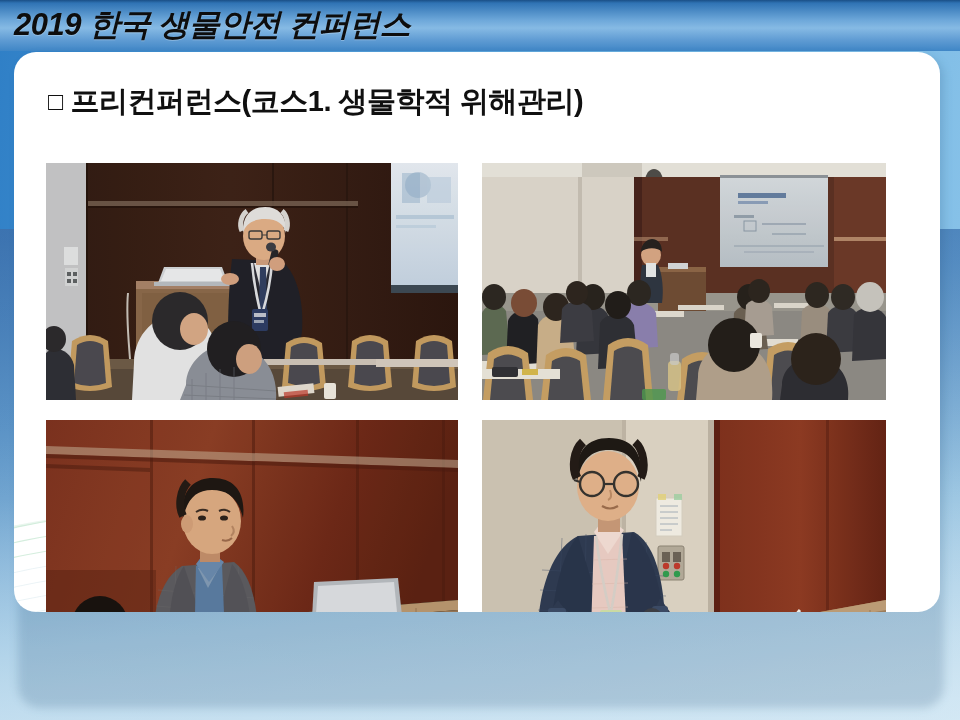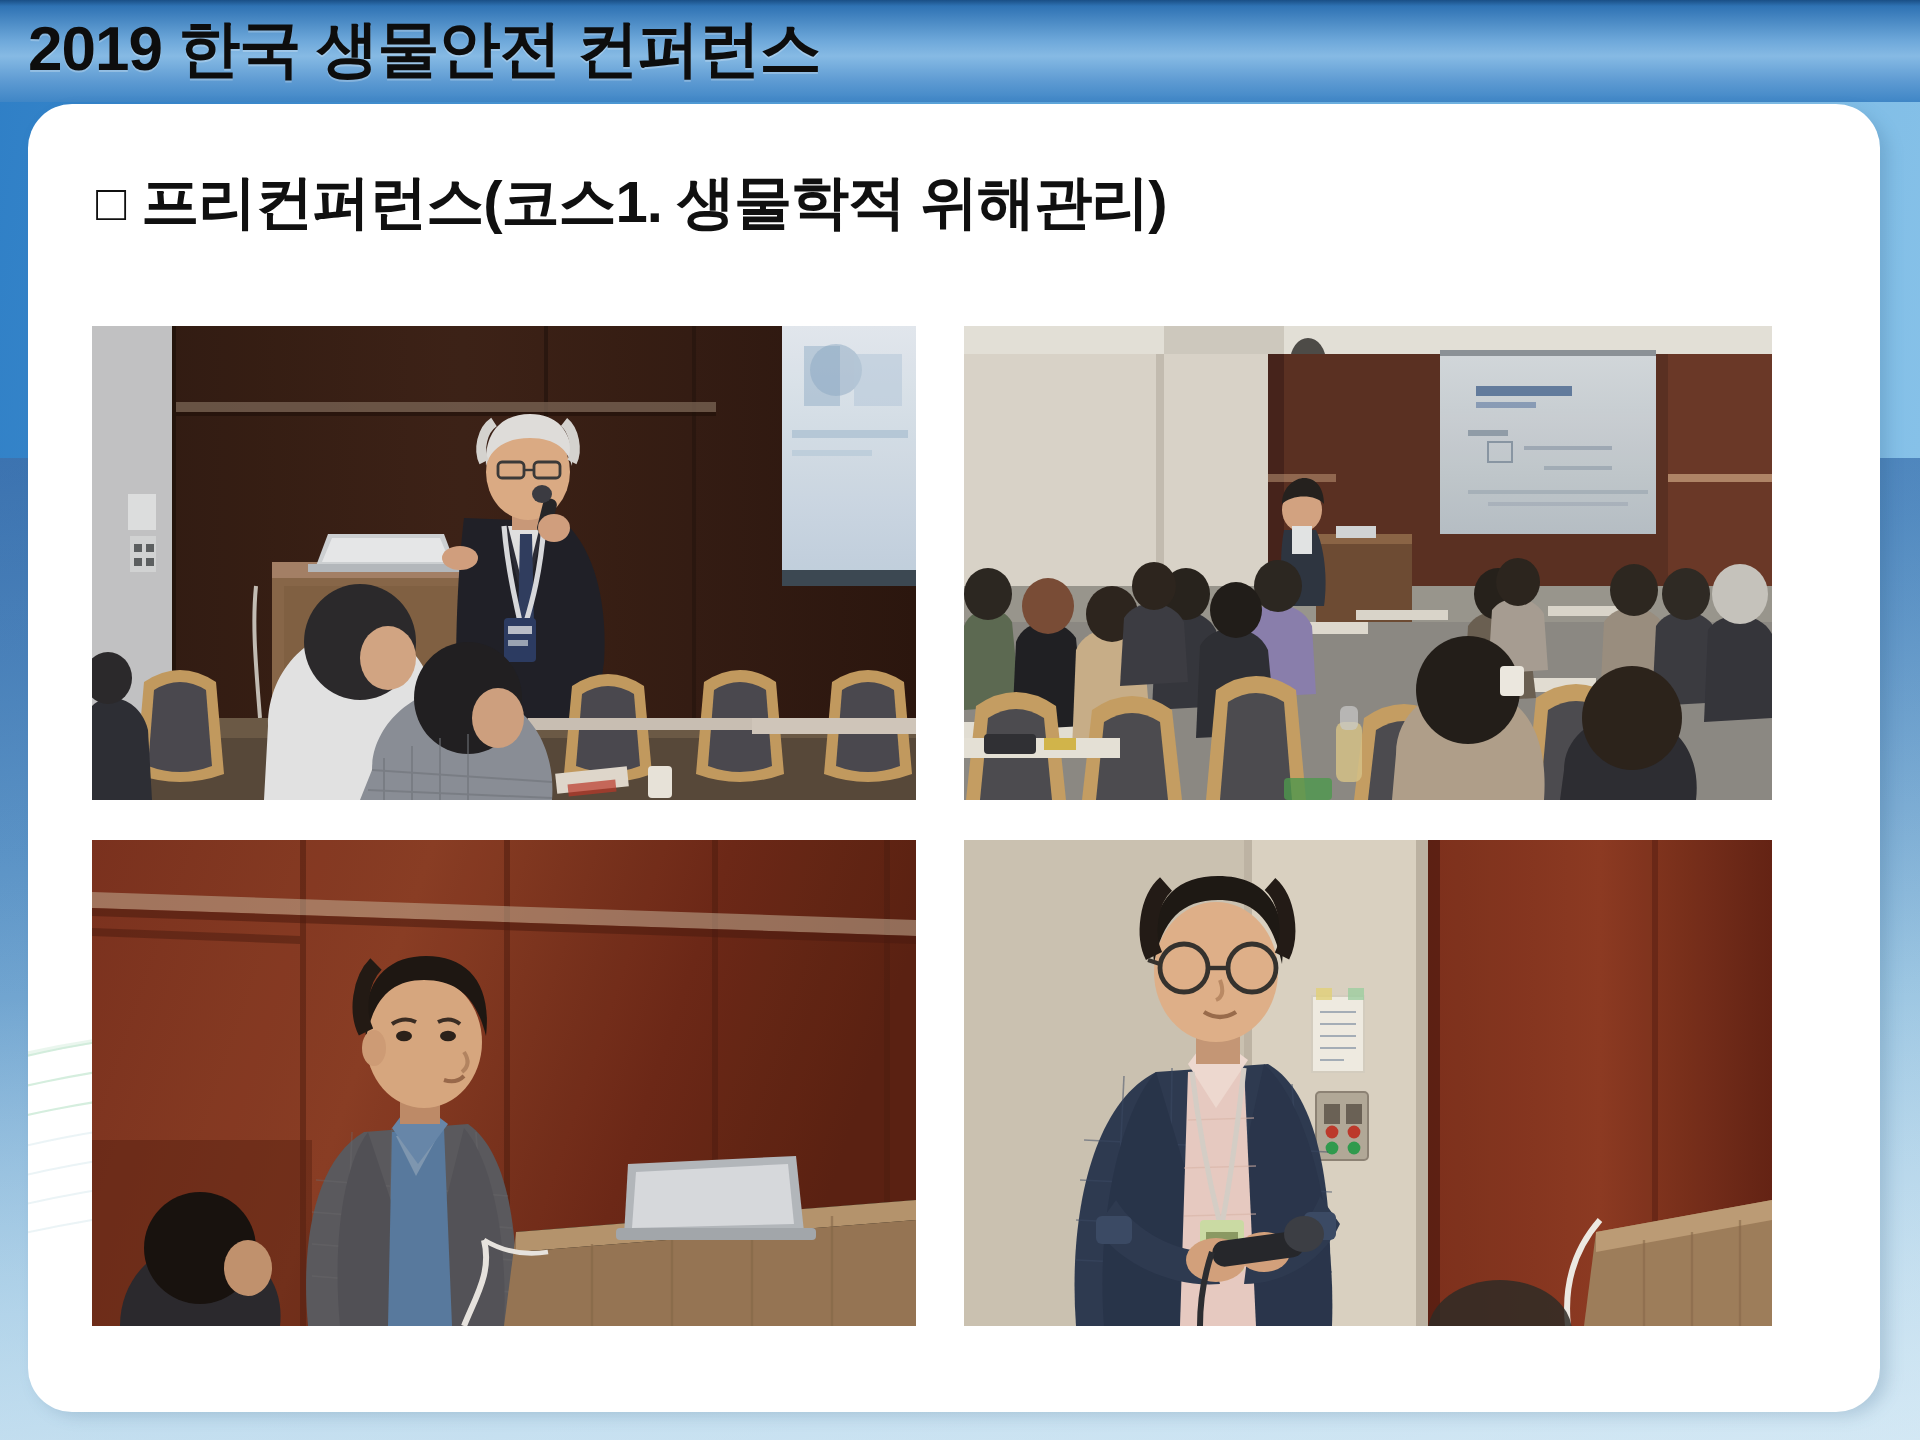--- a/index.html
+++ b/index.html
@@ -59,36 +59,37 @@
     left: 14px;
     top: 5px;
     font-size: 31px;
     font-weight: bold;
     color: #0d0d0d;
     letter-spacing: -0.5px;
     line-height: 40px;
     white-space: nowrap;
     text-shadow: 0 1px 0 rgba(255,255,255,0.25);
     z-index: 4;
+    font-style: italic;
   }
 
   
   .card-shadow {
     position: absolute;
     left: 18px; top: 56px;
     width: 926px; height: 652px;
     border-radius: 22px;
     background: rgba(30,70,110,0.18);
     filter: blur(4px);
     z-index: 4;
   }
   .card {
     position: absolute;
     left: 14px; top: 52px;
-    width: 926px; height: 654px;
+    width: 926px; height: 560px;
     background: #ffffff;
     border-radius: 22px;
     z-index: 5;
     overflow: hidden;
   }
 
   
   .swirl {
     position: absolute;
     left: -120px;

